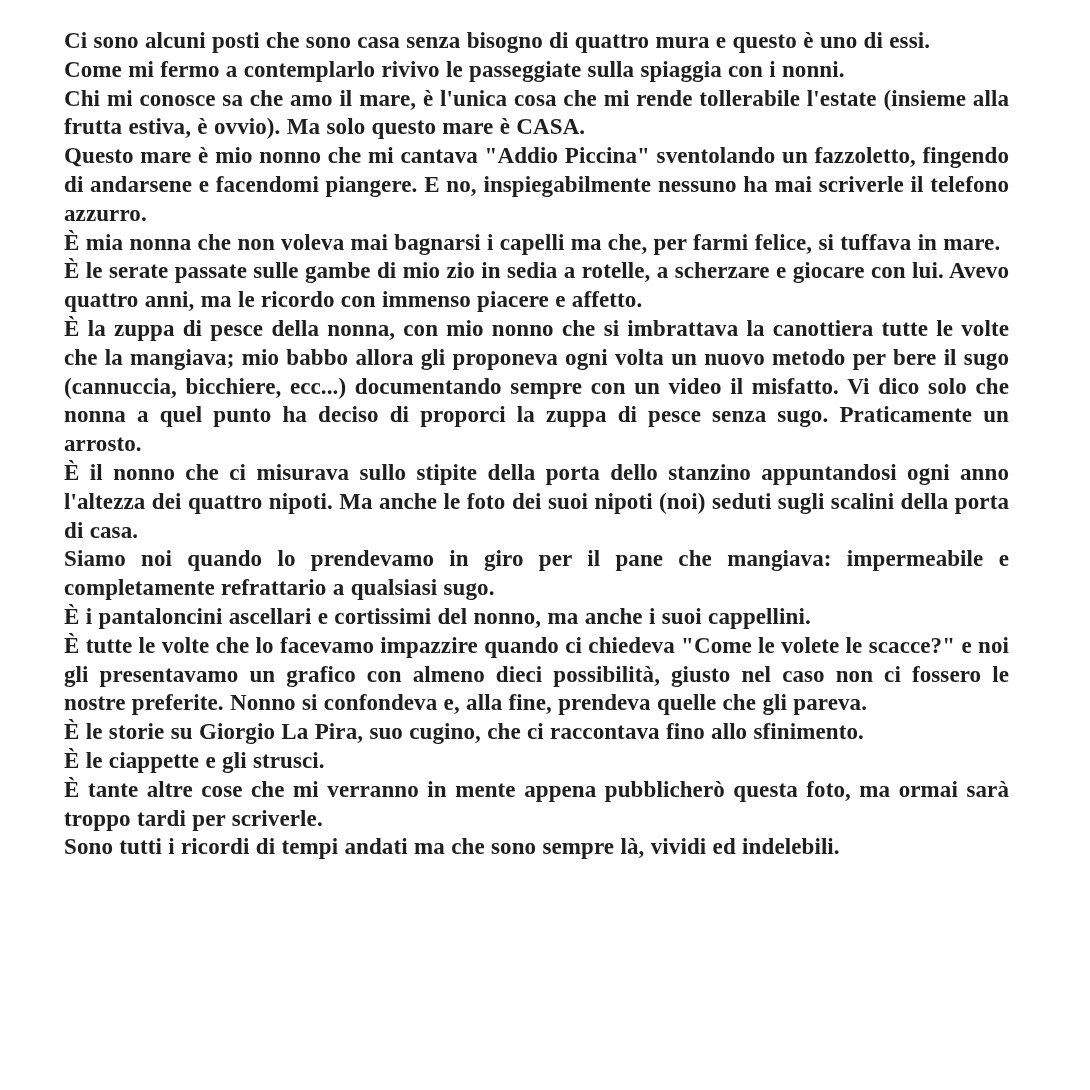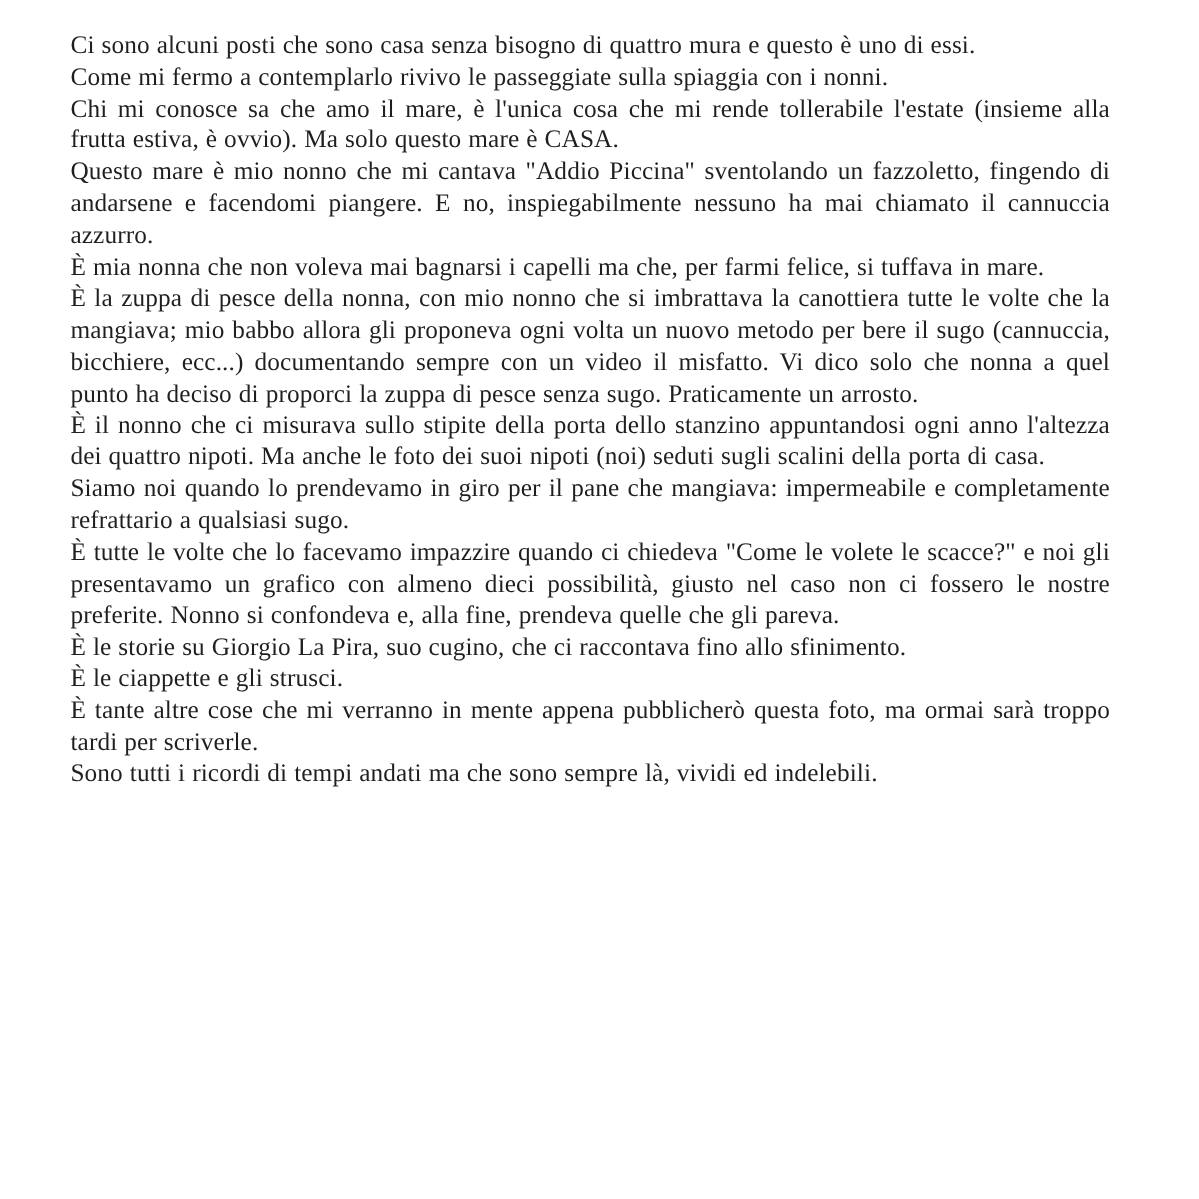--- a/index.html
+++ b/index.html
@@ -15,40 +15,43 @@
   }
   .caption-block {
     box-sizing: border-box;
     width: 1090px;
     padding: 27px 81px 20px 64px;
     font-family: "Liberation Serif", "DejaVu Serif", serif;
     font-size: 23px;
     line-height: 28.8px;
     color: #1f1f1f;
     letter-spacing: 0.1px;
+    font-weight: bold;
   }
   .para {
     margin: 0;
     text-align: justify;
     text-justify: inter-word;
     hyphens: none;
     -webkit-hyphens: none;
     word-spacing: 0.02em;
   }
 </style>
 </head>
 <body>
 
 <main class="caption-block">
   <p class="para">Ci sono alcuni posti che sono casa senza bisogno di quattro mura e questo è uno di essi.</p>
   <p class="para">Come mi fermo a contemplarlo rivivo le passeggiate sulla spiaggia con i nonni.</p>
   <p class="para">Chi mi conosce sa che amo il mare, è l'unica cosa che mi rende tollerabile l'estate (insieme alla frutta estiva, è ovvio). Ma solo questo mare è CASA.</p>
-  <p class="para">Questo mare è mio nonno che mi cantava "Addio Piccina" sventolando un fazzoletto, fingendo di andarsene e facendomi piangere. E no, inspiegabilmente nessuno ha mai chiamato il cannuccia azzurro.</p>
+  <p class="para">Questo mare è mio nonno che mi cantava "Addio Piccina" sventolando un fazzoletto, fingendo di andarsene e facendomi piangere. E no, inspiegabilmente nessuno ha mai scriverle il telefono azzurro.</p>
   <p class="para">È mia nonna che non voleva mai bagnarsi i capelli ma che, per farmi felice, si tuffava in mare.</p>
+  <p class="para">È le serate passate sulle gambe di mio zio in sedia a rotelle, a scherzare e giocare con lui. Avevo quattro anni, ma le ricordo con immenso piacere e affetto.</p>
   <p class="para">È la zuppa di pesce della nonna, con mio nonno che si imbrattava la canottiera tutte le volte che la mangiava; mio babbo allora gli proponeva ogni volta un nuovo metodo per bere il sugo (cannuccia, bicchiere, ecc...) documentando sempre con un video il misfatto. Vi dico solo che nonna a quel punto ha deciso di proporci la zuppa di pesce senza sugo. Praticamente un arrosto.</p>
   <p class="para">È il nonno che ci misurava sullo stipite della porta dello stanzino appuntandosi ogni anno l'altezza dei quattro nipoti. Ma anche le foto dei suoi nipoti (noi) seduti sugli scalini della porta di casa.</p>
   <p class="para">Siamo noi quando lo prendevamo in giro per il pane che mangiava: impermeabile e completamente refrattario a qualsiasi sugo.</p>
+  <p class="para">È i pantaloncini ascellari e cortissimi del nonno, ma anche i suoi cappellini.</p>
   <p class="para">È tutte le volte che lo facevamo impazzire quando ci chiedeva "Come le volete le scacce?" e noi gli presentavamo un grafico con almeno dieci possibilità, giusto nel caso non ci fossero le nostre preferite. Nonno si confondeva e, alla fine, prendeva quelle che gli pareva.</p>
   <p class="para">È le storie su Giorgio La Pira, suo cugino, che ci raccontava fino allo sfinimento.</p>
   <p class="para">È le ciappette e gli strusci.</p>
   <p class="para">È tante altre cose che mi verranno in mente appena pubblicherò questa foto, ma ormai sarà troppo tardi per scriverle.</p>
   <p class="para">Sono tutti i ricordi di tempi andati ma che sono sempre là, vividi ed indelebili.</p>
 </main>
 
 </body></html>

